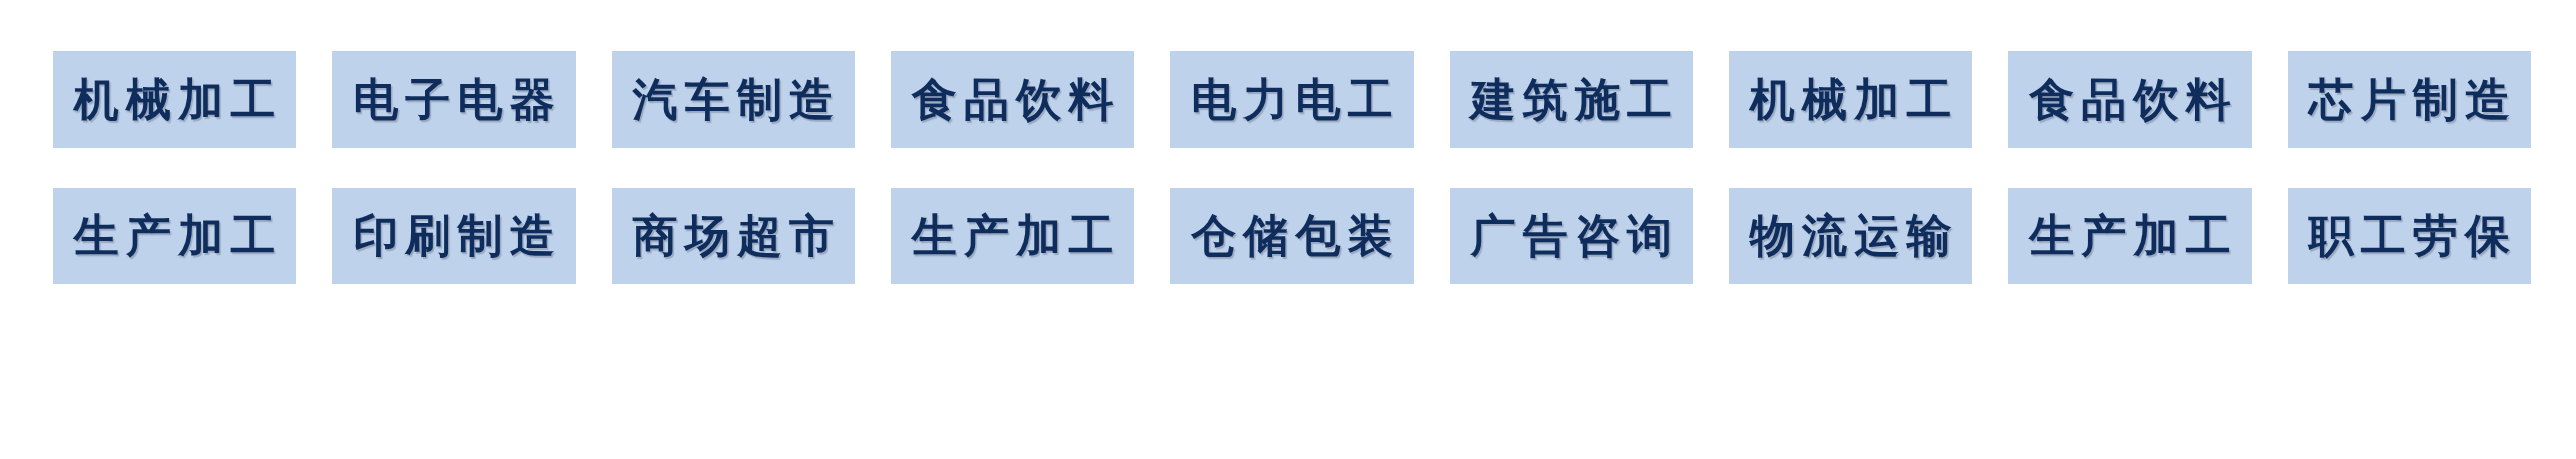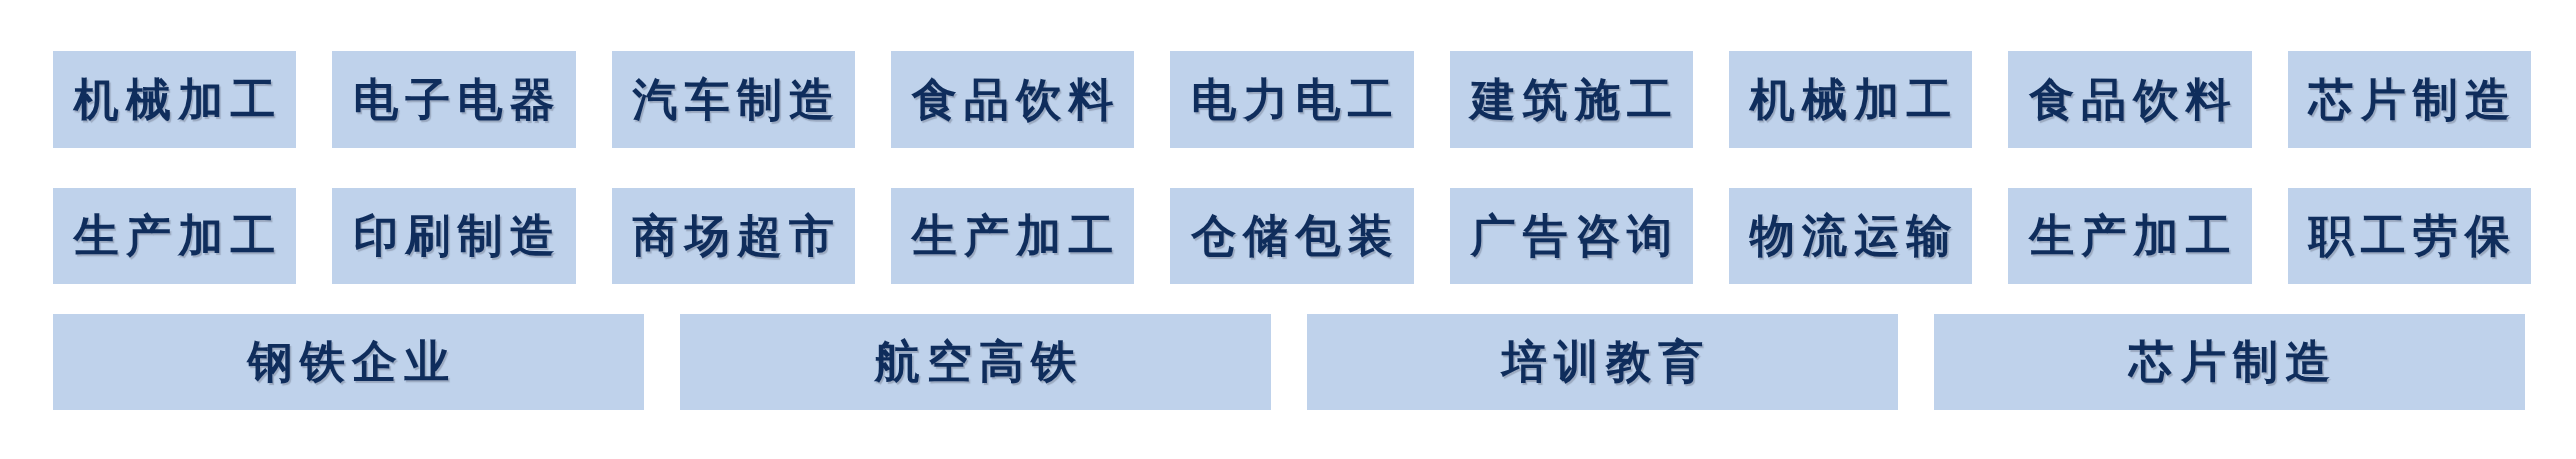--- a/index.html
+++ b/index.html
@@ -75,21 +75,15 @@
     <div class="tag small">印刷制造</div>
     <div class="tag small">商场超市</div>
     <div class="tag small">生产加工</div>
     <div class="tag small">仓储包装</div>
     <div class="tag small">广告咨询</div>
     <div class="tag small">物流运输</div>
     <div class="tag small">生产加工</div>
     <div class="tag small">职工劳保</div>
   </div>
 
-  <div class="tag-row row-3">
-    <div class="tag large">钢铁企业</div>
-    <div class="tag large">航空高铁</div>
-    <div class="tag large">培训教育</div>
-    <div class="tag large">芯片制造</div>
-  </div>
 
 </div>
 
 
 </body></html>

